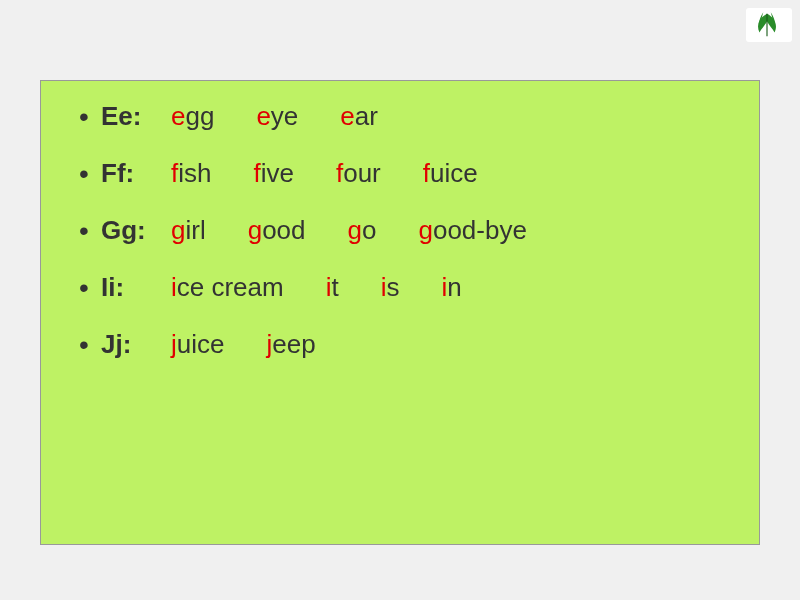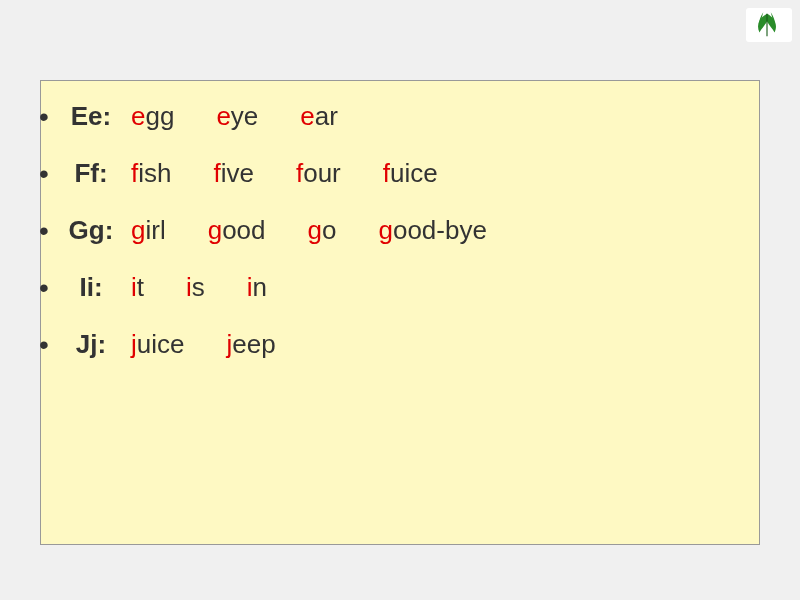--- a/index.html
+++ b/index.html
@@ -40,24 +40,23 @@
       color: #c00;
       font-weight: bold;
     }
 
     .main-box {
       position: absolute;
       top: 80px;
       left: 40px;
       right: 40px;
       bottom: 55px;
-      background: #fef9c3;
+      background: #bef264;
       border: 1.5px solid #999;
-      padding: 20px 30px 20px 20px;
-      text-align: center;
+      padding: 20px 30px 20px 60px;
     }
 
     .word-list {
       list-style: none;
       padding: 0;
       margin: 0;
     }
 
     .word-list li {
       display: flex;
@@ -141,20 +140,21 @@
         <div class="words">
           <span class="word-item"><span class="red">g</span><span class="black">irl</span></span>
           <span class="word-item"><span class="red">g</span><span class="black">ood</span></span>
           <span class="word-item"><span class="red">g</span><span class="black">o</span></span>
           <span class="word-item"><span class="red">g</span><span class="black">ood-bye</span></span>
         </div>
       </li>
       <li>
         <span class="label">Ii:</span>
         <div class="words">
+          <span class="word-item"><span class="red">i</span><span class="black">ce cream</span></span>
           <span class="word-item"><span class="red">i</span><span class="black">t</span></span>
           <span class="word-item"><span class="red">i</span><span class="black">s</span></span>
           <span class="word-item"><span class="red">i</span><span class="black">n</span></span>
         </div>
       </li>
       <li>
         <span class="label">Jj:</span>
         <div class="words">
           <span class="word-item"><span class="red">j</span><span class="black">uice</span></span>
           <span class="word-item"><span class="red">j</span><span class="black">eep</span></span>

